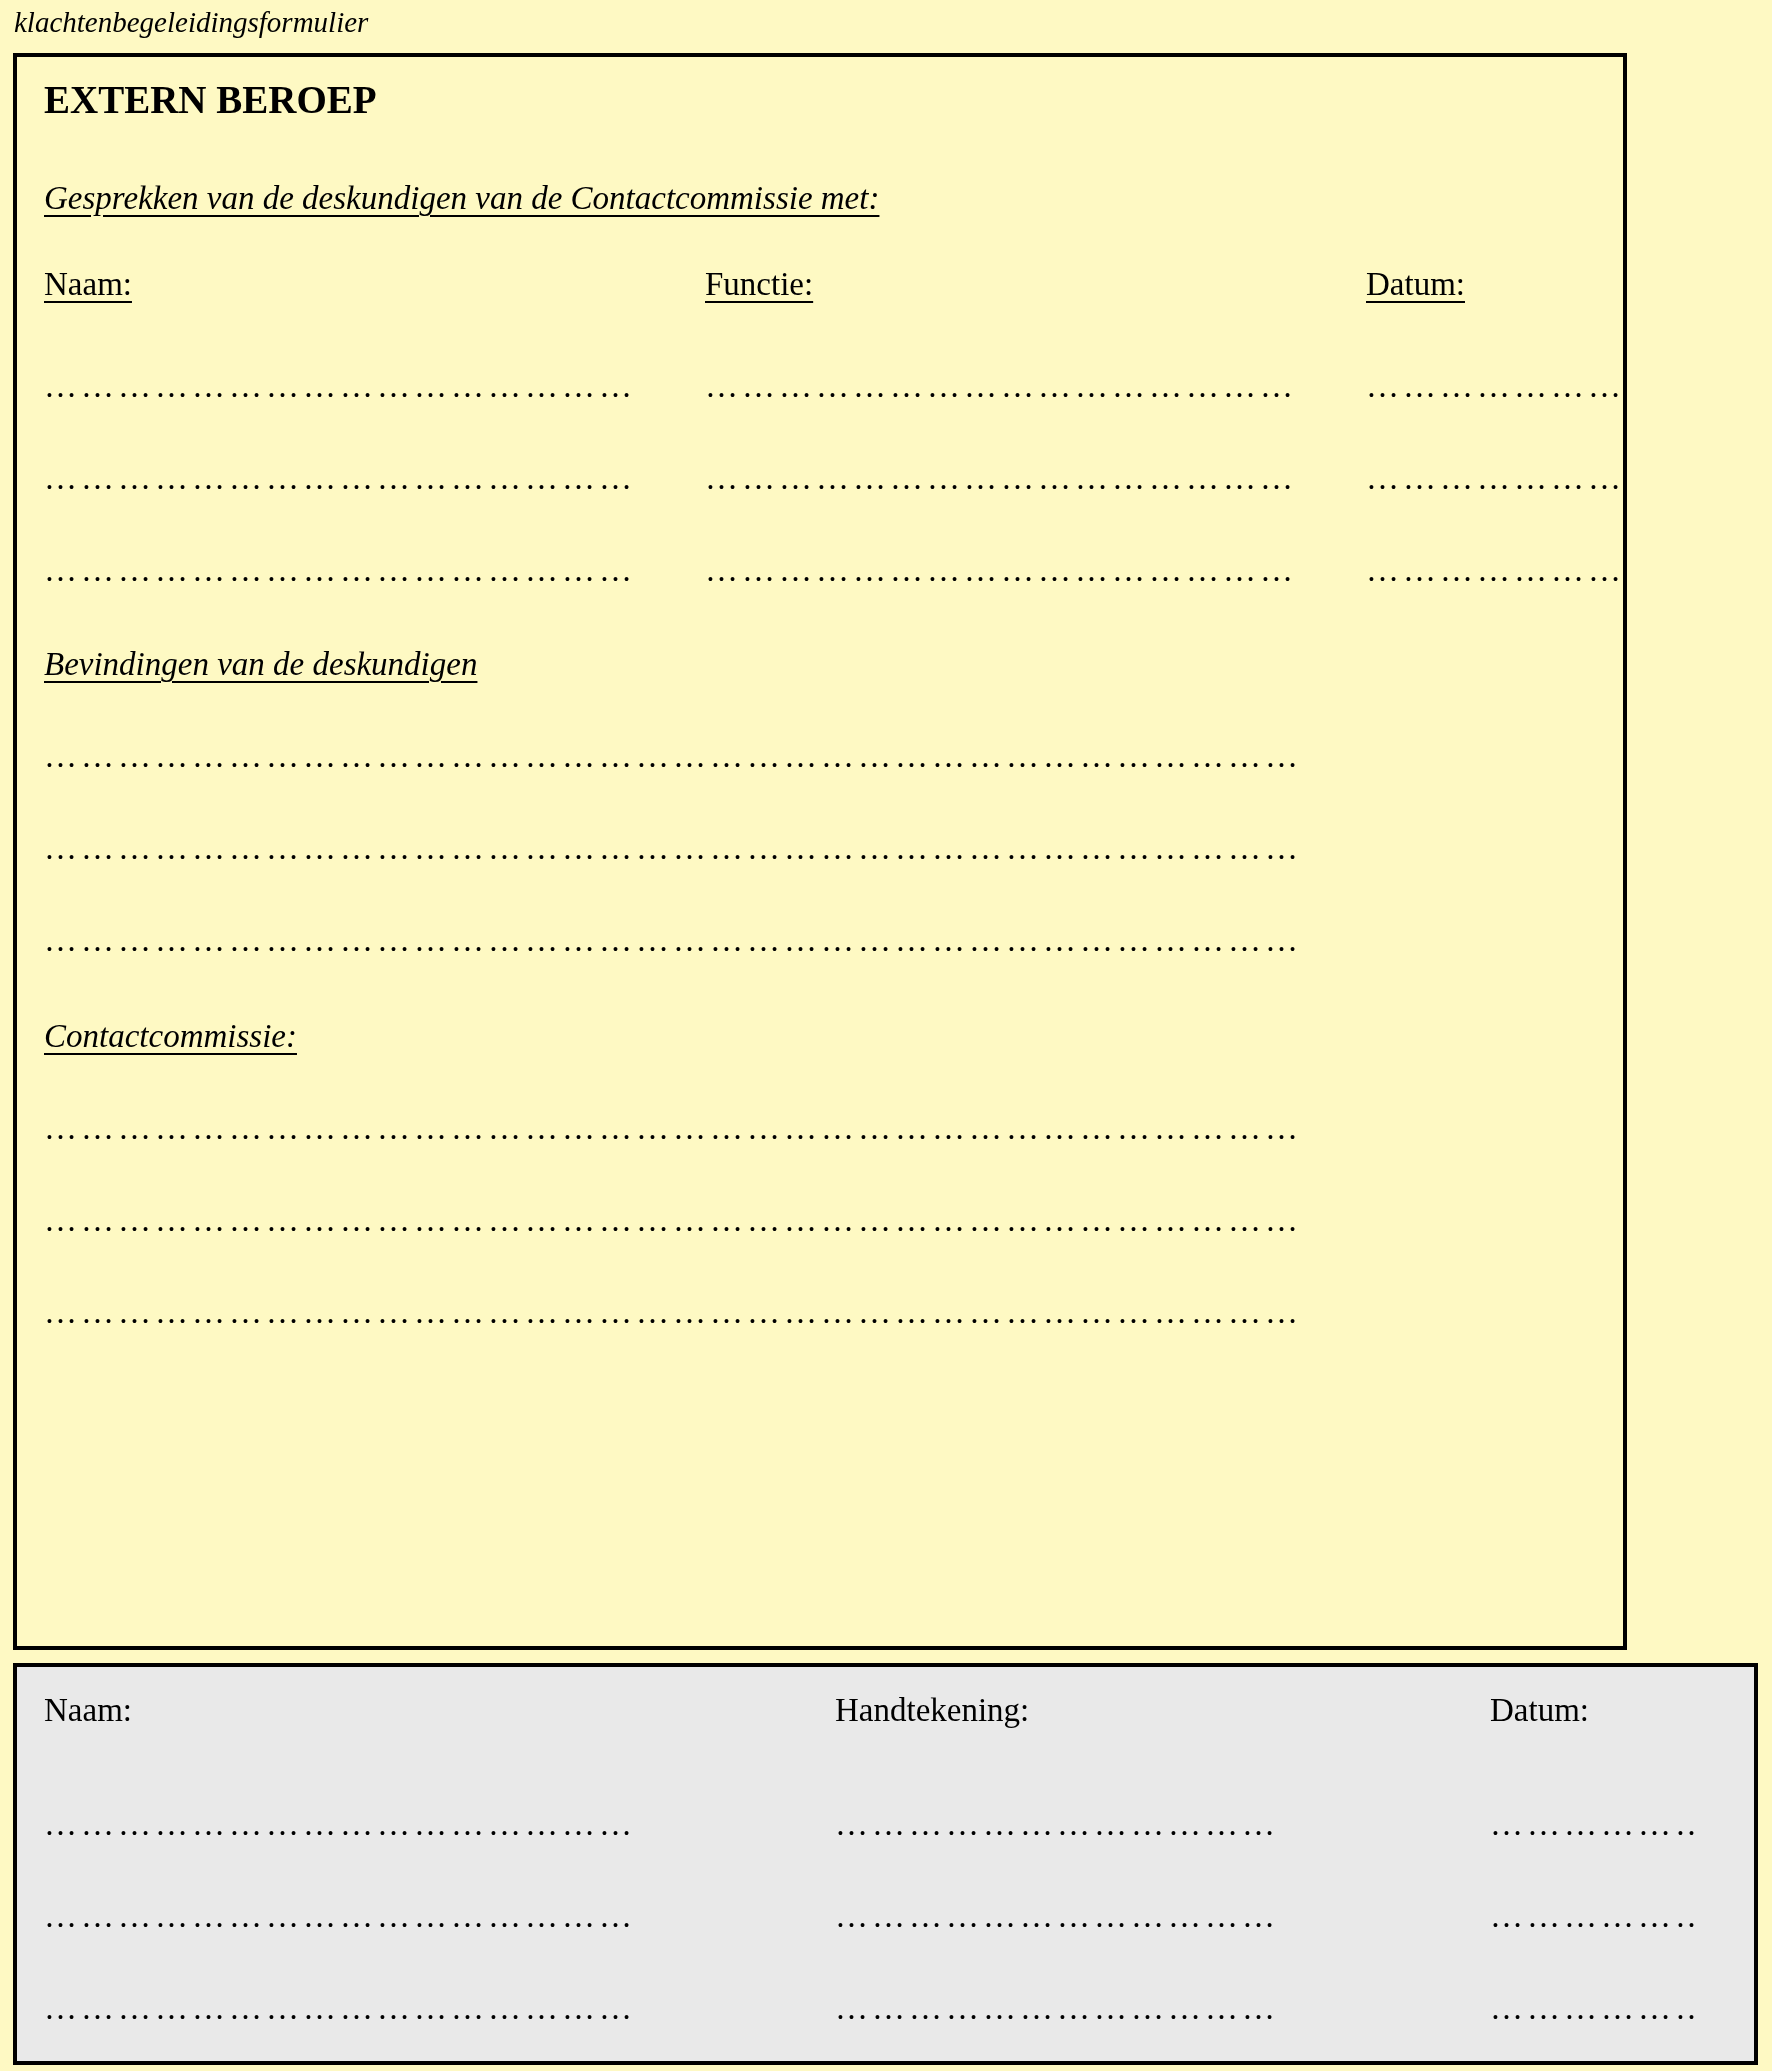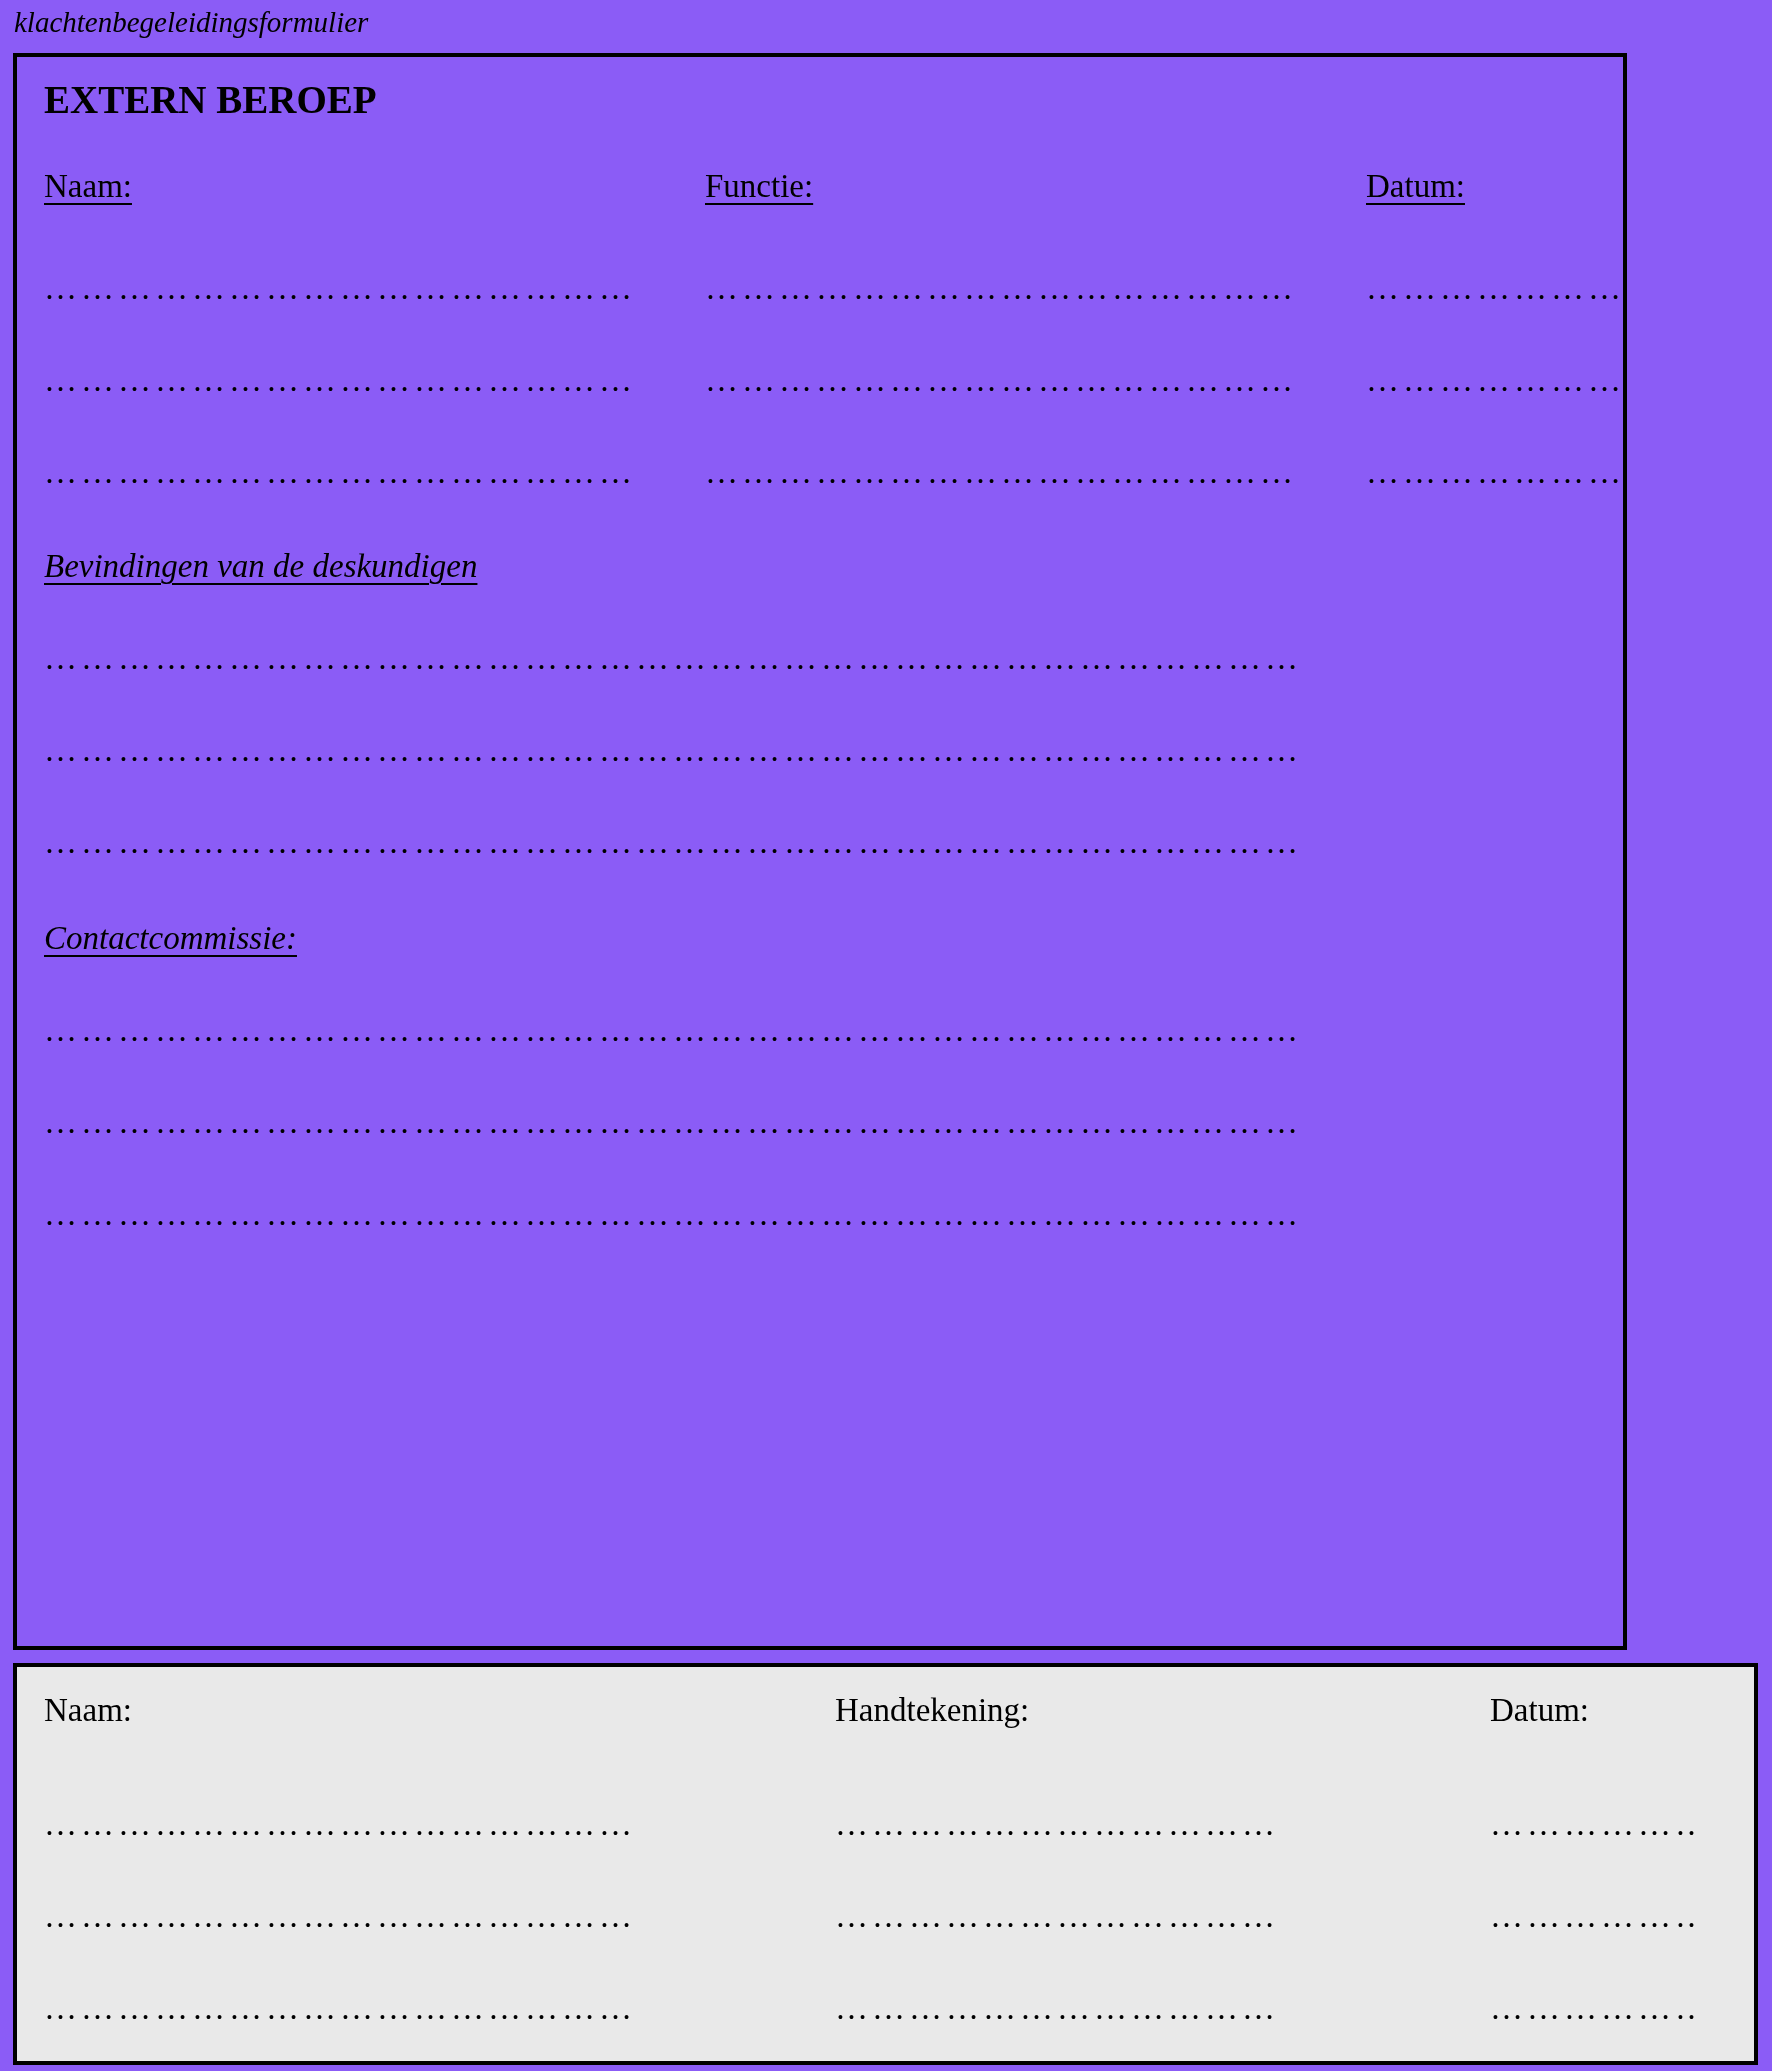--- a/index.html
+++ b/index.html
@@ -6,21 +6,21 @@
     margin: 0;
     padding: 0;
     background: #ffffff;
     font-family: "Liberation Serif", "DejaVu Serif", serif;
     color: #000000;
   }
   .page {
     position: relative;
     width: 1772px;
     height: 2071px;
-    background: #8b5cf6;
+    background: #fef9c3;
     overflow: hidden;
   }
   .page-label {
     position: absolute;
     left: 14px;
     top: 2px;
     font-style: italic;
     font-size: 29px;
     line-height: 40px;
   }
@@ -111,20 +111,21 @@
 
 <div class="page">
 
   <div class="page-label">klachtenbegeleidingsformulier</div>
 
   <div class="main-box">
 
     <h1 class="form-title">EXTERN BEROEP</h1>
 
 
+    <p class="h-italic mt-heading">Gesprekken van de deskundigen van de Contactcommissie met:</p>
 
     <div class="grid3-main mt-grid-head">
       <span class="col-head" style="justify-self:start;">Naam:</span>
       <span class="col-head" style="justify-self:start;">Functie:</span>
       <span class="col-head" style="justify-self:start;">Datum:</span>
     </div>
 
     <div class="grid3-main mt-row-first">
       <span class="dots w-main-1">…………………………………………</span>
       <span class="dots w-main-2">…………………………………………</span>

